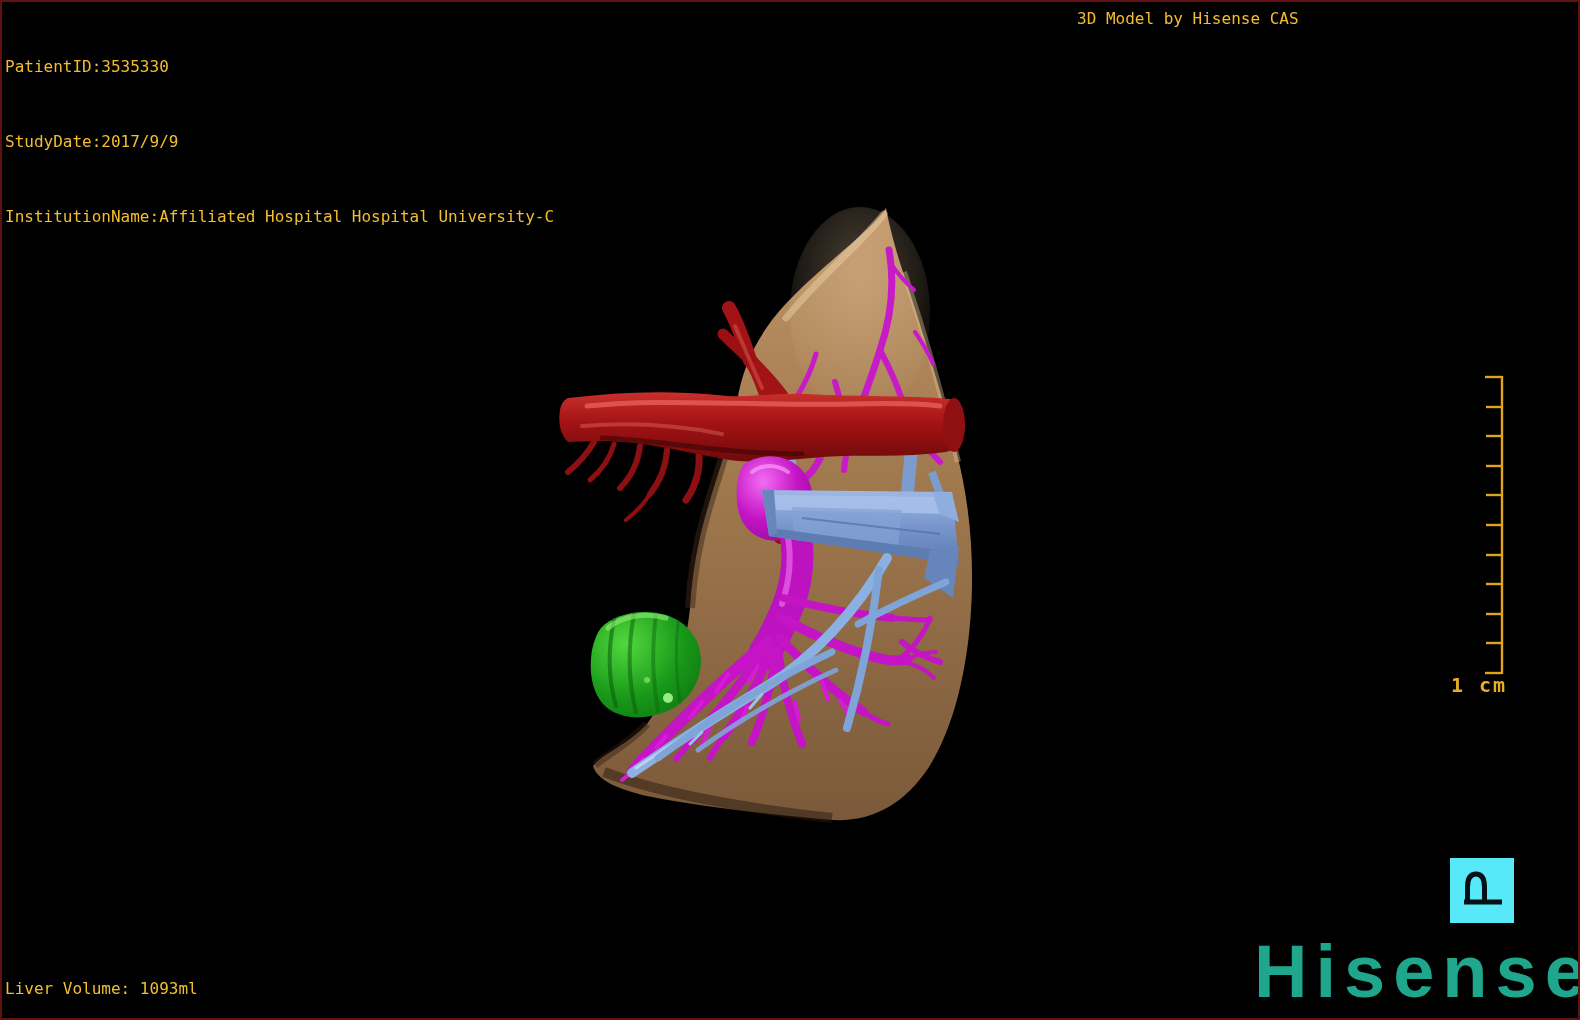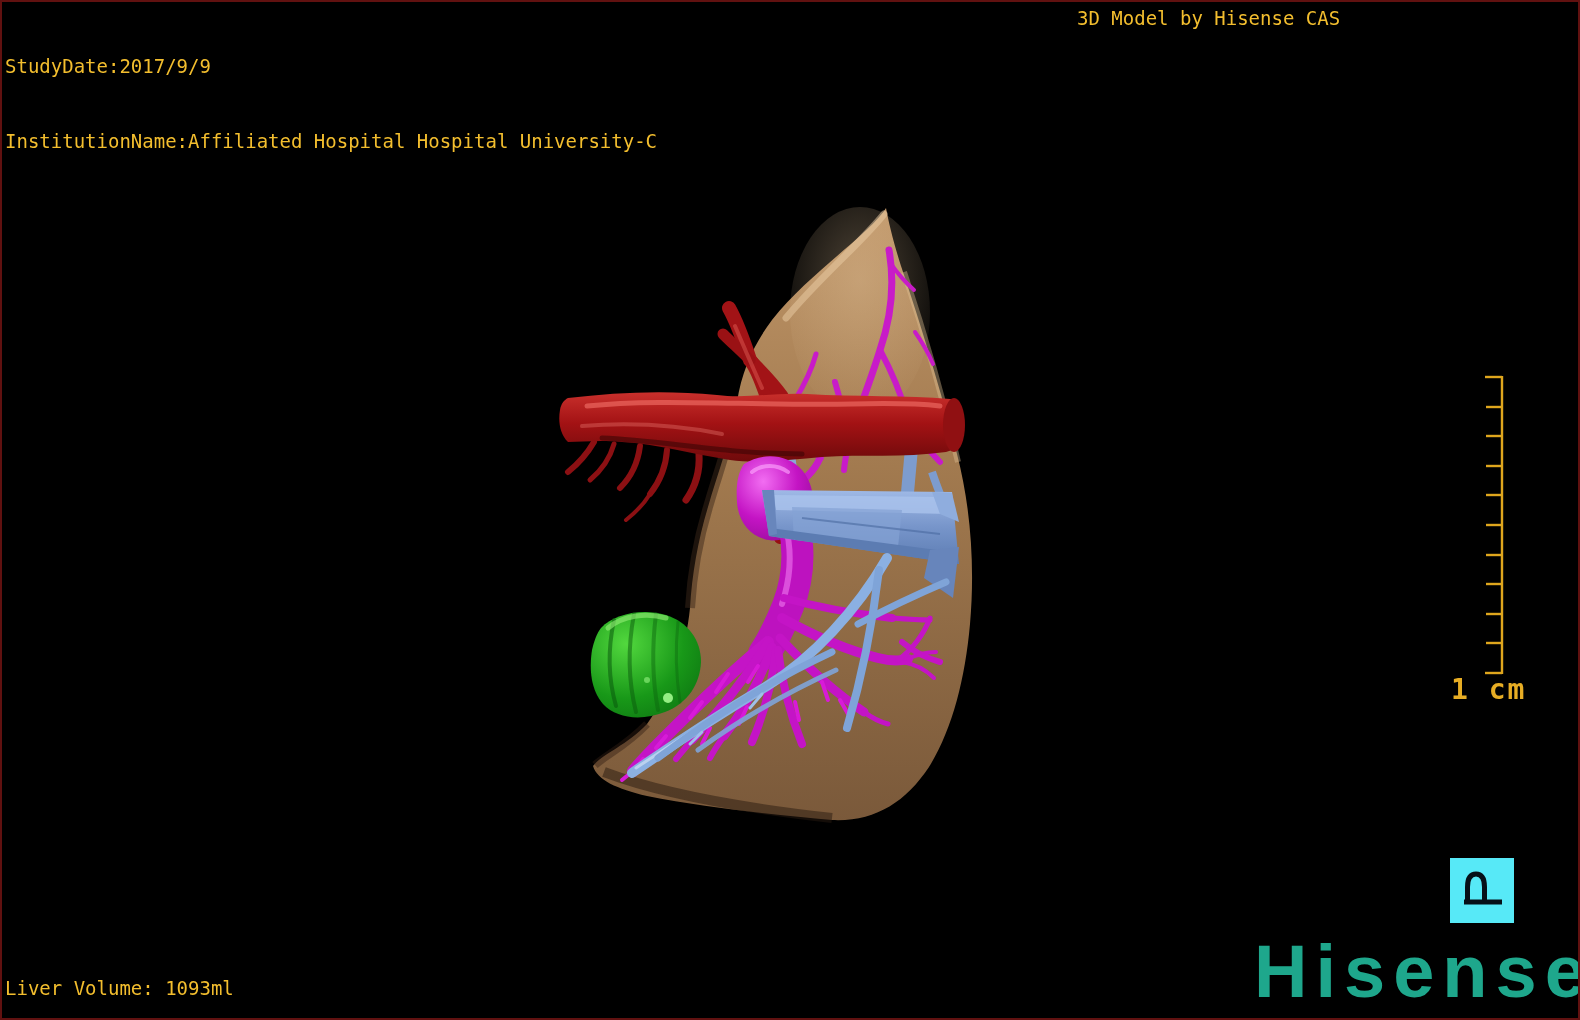--- a/index.html
+++ b/index.html
@@ -8,34 +8,34 @@
     width:1580px;height:1020px;
     background:#000;
     border:2px solid #611110;
     box-sizing:border-box;
     overflow:hidden;
     font-family:"DejaVu Sans Mono","Liberation Mono",monospace;
   }
   .overlay-text{
     position:absolute;
     color:#f3be2e;
-    font-size:19px;
+    font-size:16px;
     line-height:25px;
     white-space:pre;
     letter-spacing:0px;
   }
   .patient-info{left:3px;top:2px;}
   .patient-info div{height:25px;}
   .watermark{left:1075px;top:4px;}
   .volume-label{left:3px;top:974px;text-align:center;}
   .viewport-svg{position:absolute;left:0;top:0;width:1580px;height:1020px;}
   .ruler-svg{position:absolute;left:1480px;top:371px;width:26px;height:306px;}
   .ruler-label{
     position:absolute;left:1449px;top:671px;
-    color:#e7ad24;font-size:28px;letter-spacing:2px;font-weight:bold;
+    color:#e7ad24;font-size:20px;letter-spacing:2px;font-weight:bold;
   }
   .orientation-marker{
     position:absolute;left:1448px;top:856px;width:64px;height:65px;
     background:#57e9f7;
   }
   .brand-logo{
     position:absolute;left:1252px;top:933px;
     font-family:"Liberation Sans","DejaVu Sans",sans-serif;
     font-weight:bold;
     font-size:74px;
@@ -238,20 +238,21 @@
         <path stroke="rgba(12,100,14,0.45)" stroke-width="4" d="M 654 612 C 650 644 650 676 656 708"></path>
         <path stroke="rgba(12,100,14,0.4)" stroke-width="3" d="M 676 620 C 673 648 674 674 678 700"></path>
         <path stroke="rgba(150,240,120,0.6)" stroke-width="5" d="M 606 626 C 620 614 644 610 664 616"></path>
       </g>
       <circle cx="666" cy="696" r="5" fill="rgba(170,255,150,0.85)"></circle>
       <circle cx="645" cy="678" r="3" fill="rgba(150,245,130,0.6)"></circle>
     </g>
   </svg>
 
   <div class="overlay-text patient-info">
+    <div>PatientID:3535330</div>
     <div>StudyDate:2017/9/9</div>
     <div>InstitutionName:Affiliated Hospital Hospital University-C</div>
   </div>
 
   <div class="overlay-text watermark">3D Model by Hisense CAS</div>
 
   <div class="overlay-text volume-label">Liver Volume: 1093ml</div>
 
   <svg class="ruler-svg" viewBox="0 0 26 306" xmlns="http://www.w3.org/2000/svg">
     <g stroke="#dfa61d" stroke-width="2.4">

